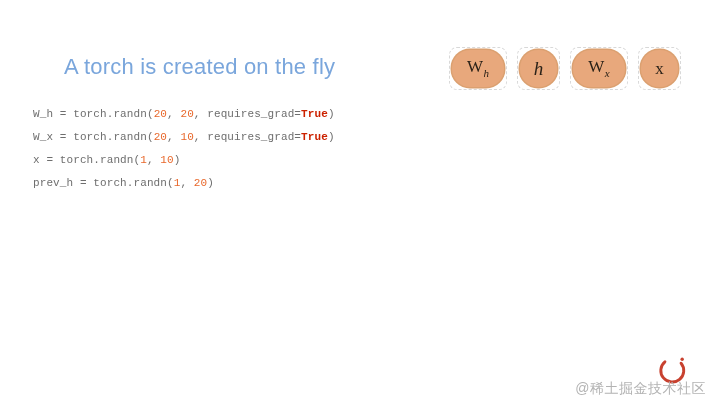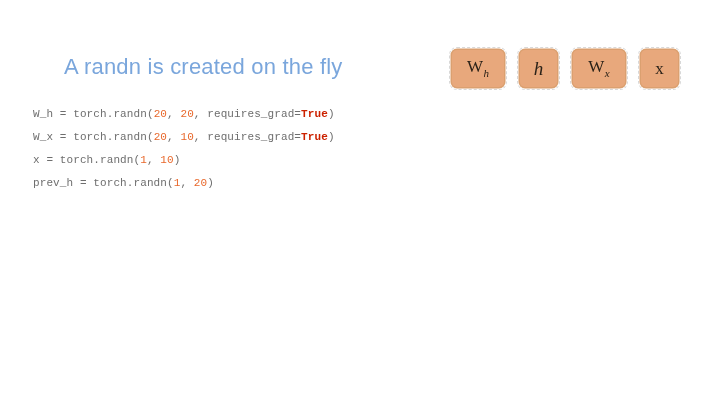--- a/index.html
+++ b/index.html
@@ -58,21 +58,21 @@
     left: 452px;
     top: 50px;
     display: flex;
     align-items: center;
     gap: 0px;
   }
   .node-box {
     position: relative;
     height: 37px;
     background: #e8a87c;
-    border-radius: 5px;
+    border-radius: 18px;
     display: flex;
     align-items: center;
     justify-content: center;
     box-shadow: 0 0 0 1.5px #dba070;
     margin-right: 16px;
   }
   .node-box::after {
     content: "";
     position: absolute;
     left: -3px;
@@ -121,33 +121,40 @@
     color: #b3b3b3;
     letter-spacing: 0.5px;
     white-space: nowrap;
   }
 </style>
 </head>
 <body>
 
 <div class="slide">
 
-  <div class="slide-title">A randn is created on the fly</div>
+  <div class="slide-title">A torch is created on the fly</div>
 
   <div class="code-block" id="code-block"><div class="code-line"><span>W_h = torch.randn(</span><span class="tok-num">20</span><span>, </span><span class="tok-num">20</span><span>, requires_grad=</span><span class="tok-bool">True</span><span>)</span></div><div class="code-line"><span>W_x = torch.randn(</span><span class="tok-num">20</span><span>, </span><span class="tok-num">10</span><span>, requires_grad=</span><span class="tok-bool">True</span><span>)</span></div><div class="code-line"><span>x = torch.randn(</span><span class="tok-num">1</span><span>, </span><span class="tok-num">10</span><span>)</span></div><div class="code-line"><span>prev_h = torch.randn(</span><span class="tok-num">1</span><span>, </span><span class="tok-num">20</span><span>)</span></div></div>
 
   <div class="node-row" id="node-row">
       <div class="node-box wide">
         <span class="node-label"><span>W</span><span class="sub">h</span></span>
       </div>
       <div class="node-box narrow">
         <span class="node-label italic"><span>h</span></span>
       </div>
       <div class="node-box wide">
         <span class="node-label"><span>W</span><span class="sub">x</span></span>
       </div>
       <div class="node-box narrow">
         <span class="node-label"><span>x</span></span>
       </div>
     </div>
 
+  <div class="watermark">
+    <svg class="wm-logo" viewBox="0 0 40 40">
+      <path d="M10.5 11.5 A13.5 13.5 0 1 0 29.5 13.2" fill="none" stroke="#c8412f" stroke-width="3.4" stroke-linecap="round"></path>
+      <circle cx="30.8" cy="8.6" r="2.0" fill="#c8412f"></circle>
+    </svg>
+    <div class="wm-text">@稀土掘金技术社区</div>
+  </div>
 
 </div>
 
 </body></html>

